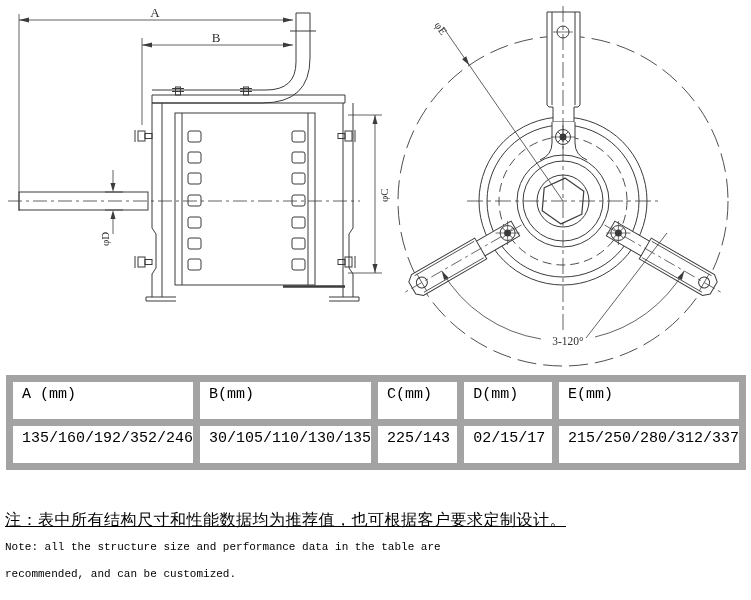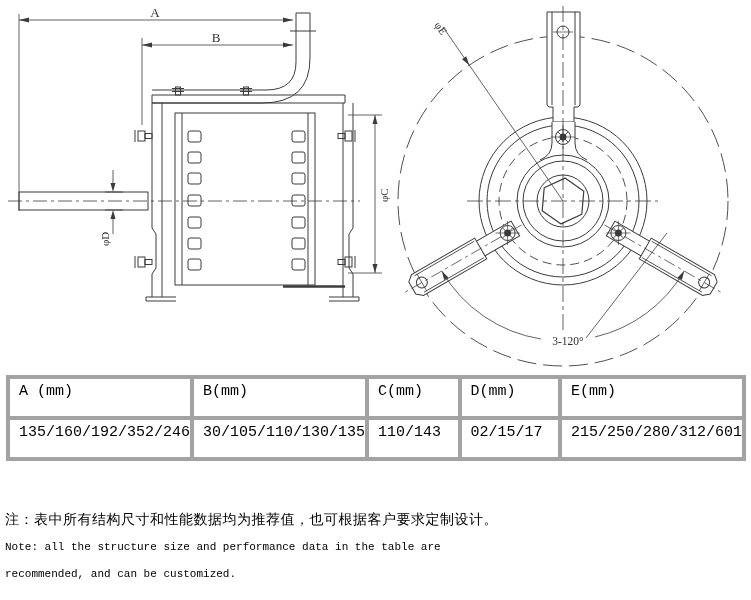--- a/index.html
+++ b/index.html
@@ -3,24 +3,24 @@
 <meta charset="utf-8">
 <style>
   html,body{margin:0;padding:0;background:#fff;}
   #stage{position:relative;width:751px;height:600px;background:#ffffff;overflow:hidden;
          font-family:"Liberation Sans",sans-serif;color:#000;}
   svg{position:absolute;display:block;}
   #left-view{left:0;top:0;}
   #right-view{left:390px;top:0;}
   .dim-table{position:absolute;left:6px;top:375px;width:740px;border-collapse:collapse;
              font-family:"Liberation Mono","DejaVu Sans Mono",monospace;font-size:15px;color:#000;}
-  .dim-table td{border:4px solid #a3a3a3;height:25px;padding:0 0 12px 9px;white-space:nowrap;}
+  .dim-table td{border:7px solid #a3a3a3;height:25px;padding:0 0 12px 9px;white-space:nowrap;}
   .notes{position:absolute;left:5px;top:506px;width:742px;}
-  .note-zh{font-family:"Liberation Serif","DejaVu Serif",serif;font-size:14px;line-height:28px;
-           letter-spacing:0.5px;}
+  .note-zh{font-family:"Liberation Serif","DejaVu Serif",serif;font-size:16px;line-height:28px;
+           letter-spacing:0.5px;text-decoration:underline;}
   .note-en{font-family:"Liberation Mono","DejaVu Sans Mono",monospace;font-size:11px;line-height:27px;}
   text{font-family:"Liberation Serif","DejaVu Serif",serif;fill:#2e2e2e;}
 </style>
 </head>
 <body>
 
 <div id="stage">
 
   <svg id="left-view" width="390" height="375" viewBox="0 0 390 375" stroke="#3b3b3b" stroke-width="1" fill="none" stroke-linecap="butt">
 
@@ -232,23 +232,23 @@
       <tr>
         <td style="width:165px">A (mm)</td>
         <td style="width:160px">B(mm)</td>
         <td style="width:119px">C(mm)</td>
         <td style="width:124px">D(mm)</td>
         <td>E(mm)</td>
       </tr>
       <tr>
         <td>135/160/192/352/246</td>
         <td>30/105/110/130/135</td>
-        <td>110/143</td>
+        <td>225/143</td>
         <td>02/15/17</td>
-        <td>215/250/280/312/601</td>
+        <td>215/250/280/312/337</td>
       </tr>
     </tbody>
   </table>
 
   <div class="notes">
     <div class="note-zh">注：表中所有结构尺寸和性能数据均为推荐值，也可根据客户要求定制设计。</div>
     <div class="note-en">Note: all the structure size and performance data in the table are</div>
     <div class="note-en">recommended, and can be customized.</div>
   </div>
 

